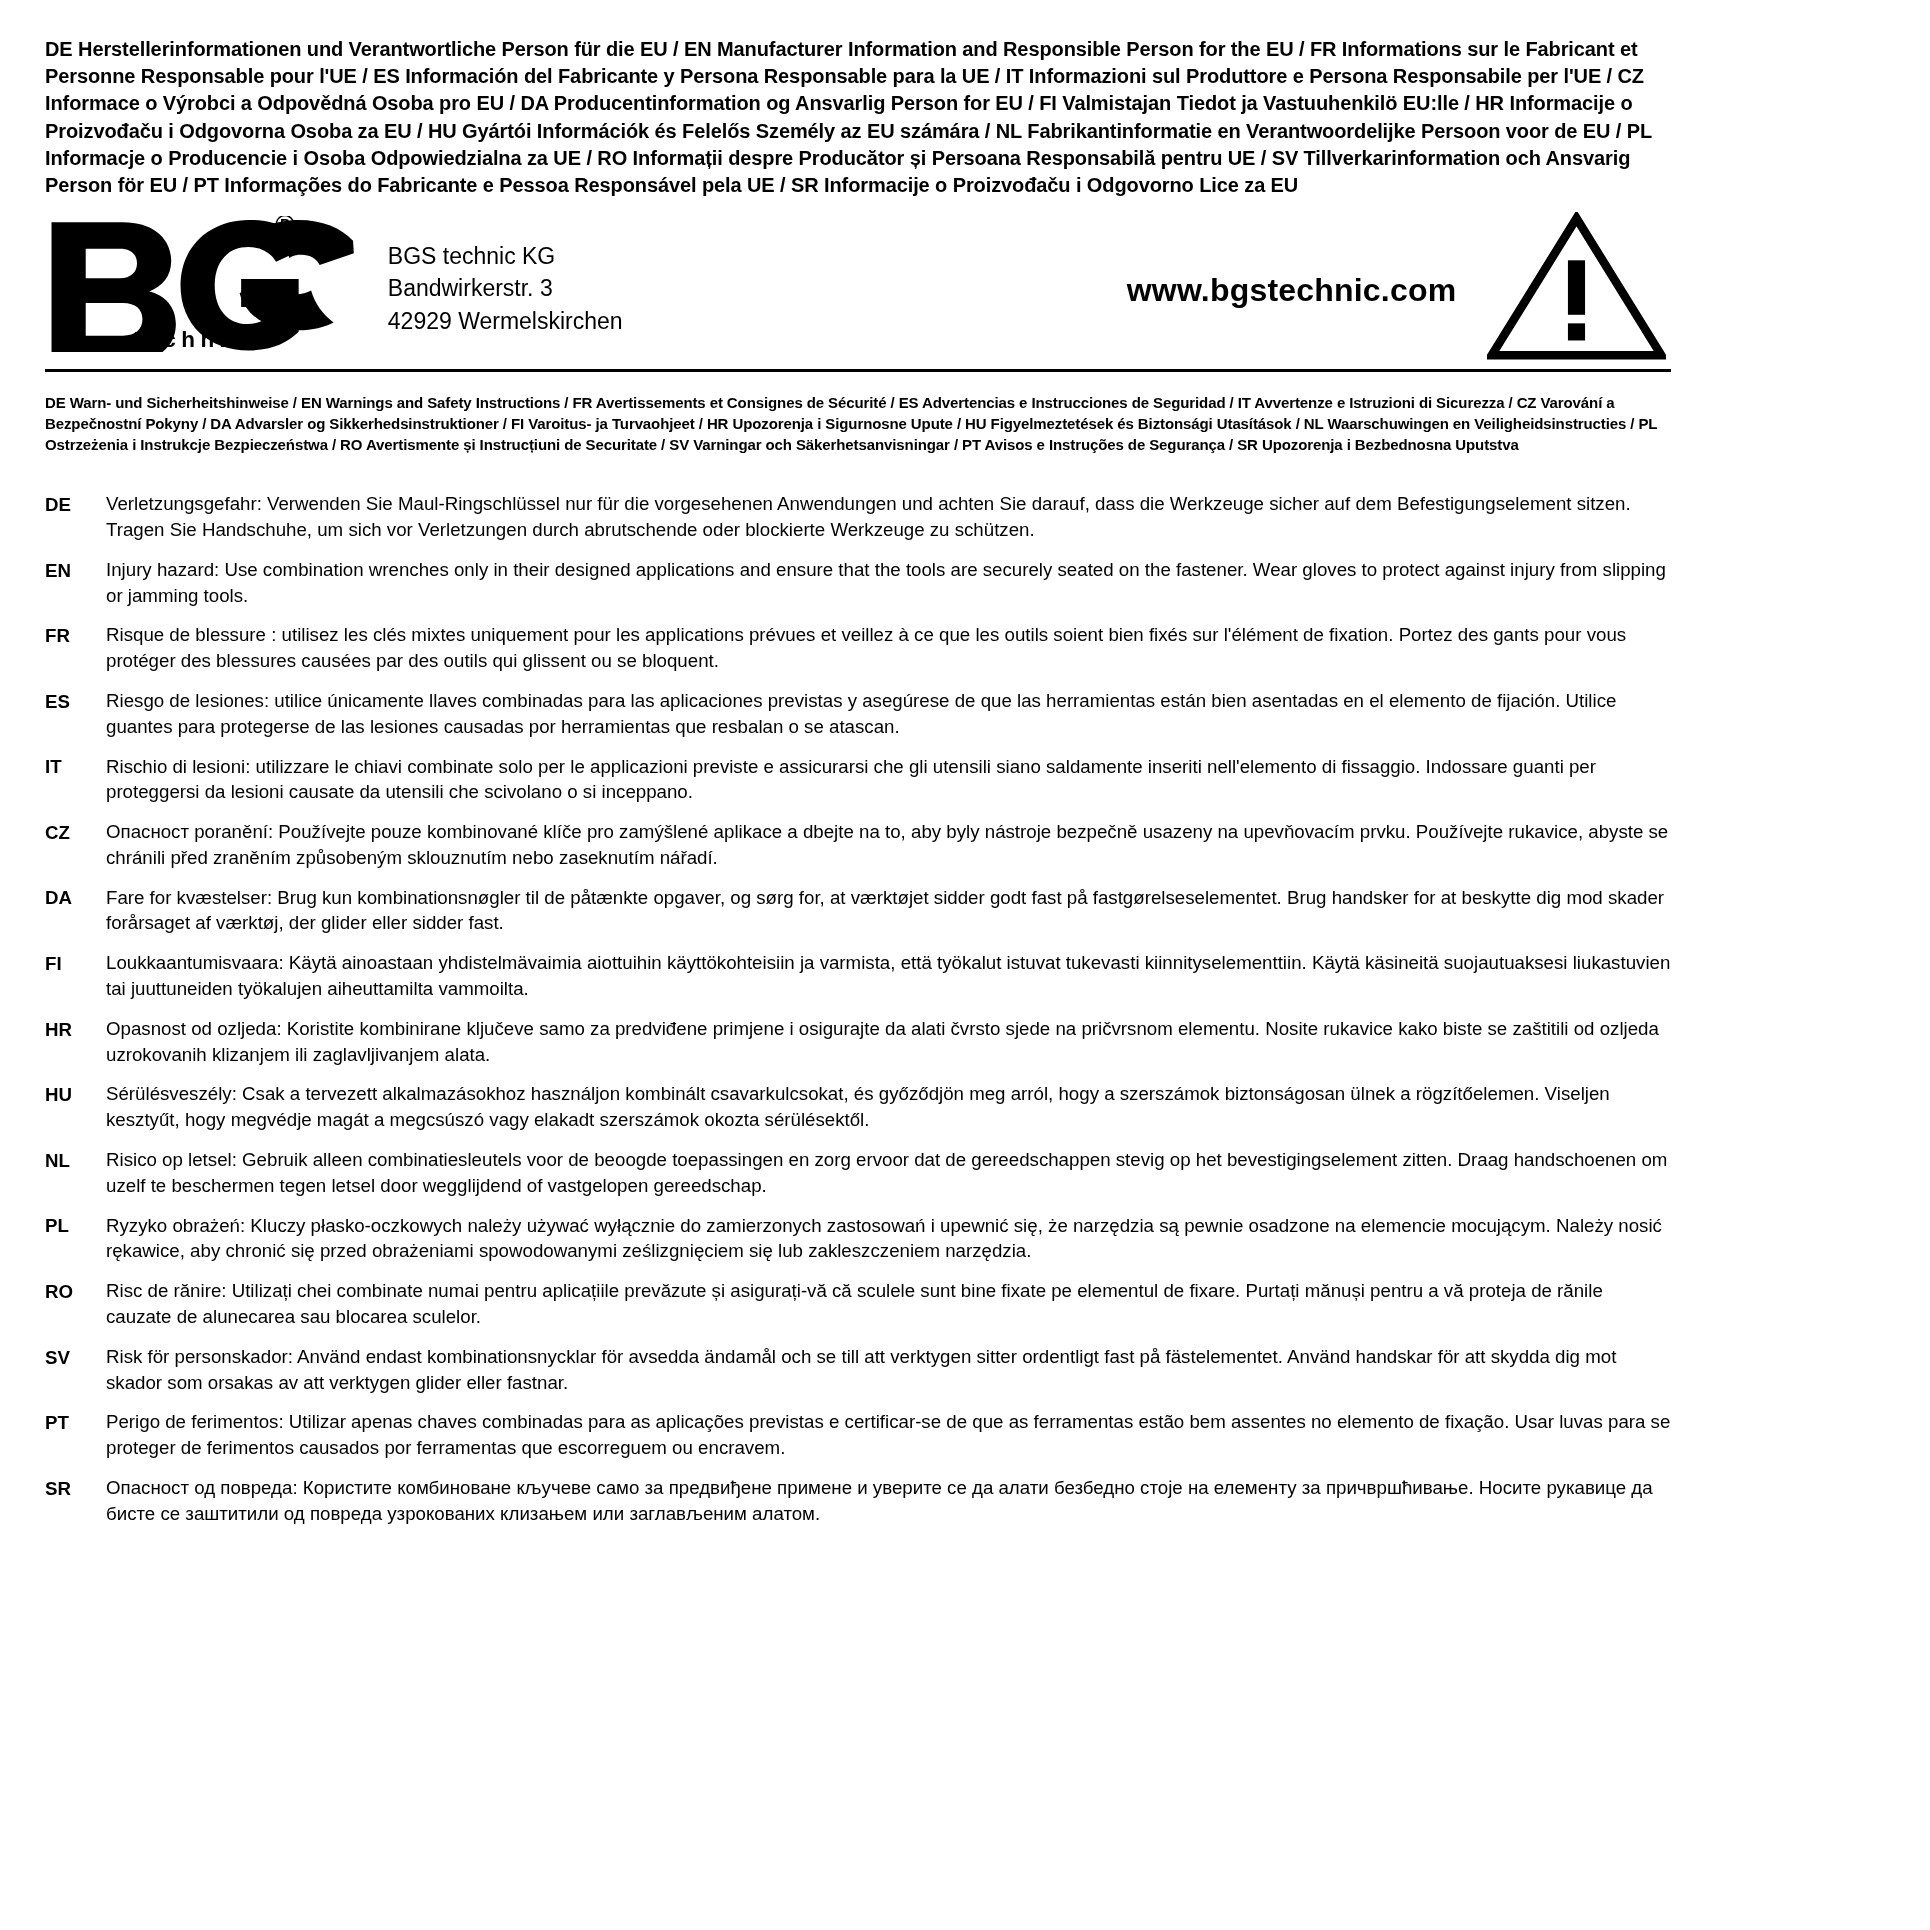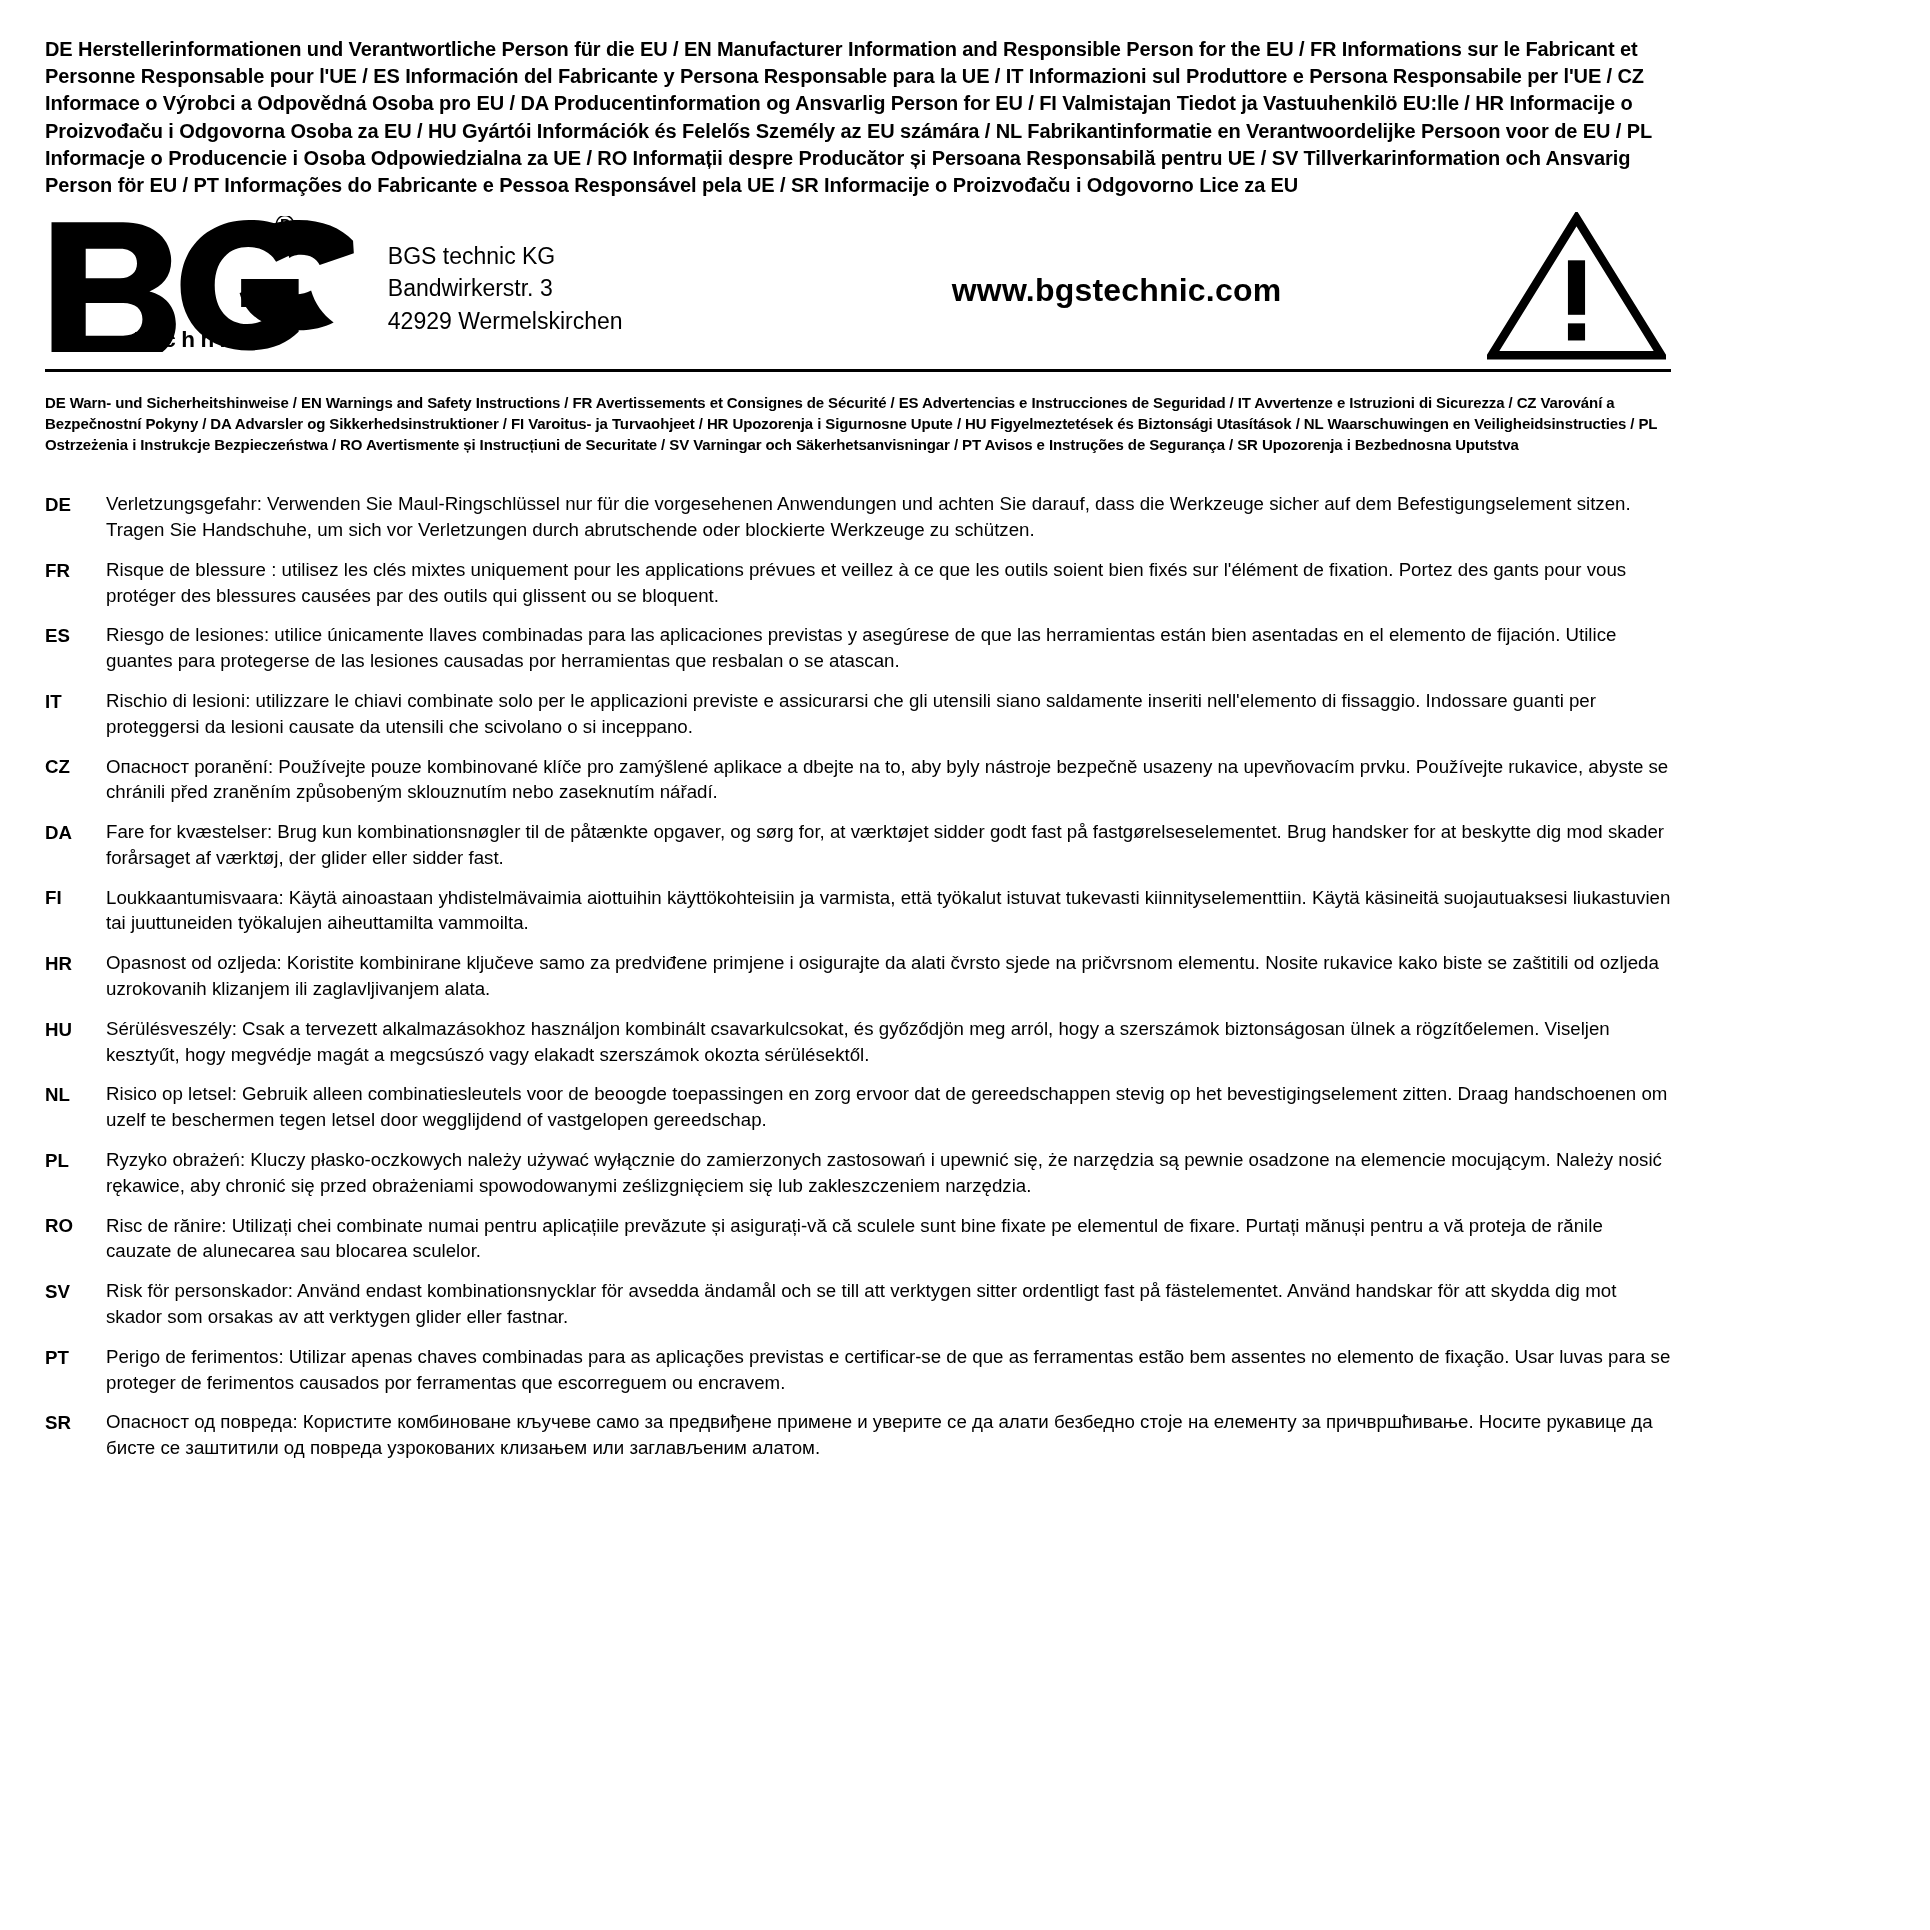--- a/index.html
+++ b/index.html
@@ -57,21 +57,21 @@
     padding-top: 4.7px;
   }
   .contact-block {
     flex: 0 0 358px;
     font-size: 23px;
     line-height: 1.42;
     padding-top: 4.7px;
   }
   .web-block {
     flex: 1 1 auto;
-    text-align: center;
+    text-align: right;
     font-size: 32px;
     font-weight: bold;
     padding-top: 7.8px;
     letter-spacing: 0.2px;
   }
   .warn-wrap {
     flex: 0 0 210px;
     display: flex;
     justify-content: flex-end;
     align-items: center;
@@ -156,20 +156,24 @@
 
   <div class="safety-head">DE Warn- und Sicherheitshinweise  /  EN Warnings and Safety Instructions  /  FR Avertissements et Consignes de Sécurité  /  ES Advertencias e Instrucciones de Seguridad  /  IT Avvertenze e Istruzioni di Sicurezza  /  CZ Varování a Bezpečnostní Pokyny  /  DA Advarsler og Sikkerhedsinstruktioner  /  FI Varoitus- ja Turvaohjeet  /  HR Upozorenja i Sigurnosne Upute  /  HU Figyelmeztetések és Biztonsági Utasítások  /  NL Waarschuwingen en Veiligheidsinstructies  /  PL Ostrzeżenia i Instrukcje Bezpieczeństwa  /  RO Avertismente și Instrucțiuni de Securitate  /  SV Varningar och Säkerhetsanvisningar  /  PT Avisos e Instruções de Segurança  /  SR Upozorenja i Bezbednosna Uputstva</div>
 
   <div class="lang-list">
 
     <div class="lang-row">
       <div class="lang-code">DE</div>
       <div class="lang-text">Verletzungsgefahr: Verwenden Sie Maul-Ringschlüssel nur für die vorgesehenen Anwendungen und achten Sie darauf, dass die Werkzeuge sicher auf dem Befestigungselement sitzen. Tragen Sie Handschuhe, um sich vor Verletzungen durch abrutschende oder blockierte Werkzeuge zu schützen.</div>
     </div>
     <div class="lang-row">
+      <div class="lang-code">EN</div>
+      <div class="lang-text">Injury hazard: Use combination wrenches only in their designed applications and ensure that the tools are securely seated on the fastener. Wear gloves to protect against injury from slipping or jamming tools.</div>
+    </div>
+    <div class="lang-row">
       <div class="lang-code">FR</div>
       <div class="lang-text">Risque de blessure : utilisez les clés mixtes uniquement pour les applications prévues et veillez à ce que les outils soient bien fixés sur l'élément de fixation. Portez des gants pour vous protéger des blessures causées par des outils qui glissent ou se bloquent.</div>
     </div>
     <div class="lang-row">
       <div class="lang-code">ES</div>
       <div class="lang-text">Riesgo de lesiones: utilice únicamente llaves combinadas para las aplicaciones previstas y asegúrese de que las herramientas están bien asentadas en el elemento de fijación. Utilice guantes para protegerse de las lesiones causadas por herramientas que resbalan o se atascan.</div>
     </div>
     <div class="lang-row">
       <div class="lang-code">IT</div>
       <div class="lang-text">Rischio di lesioni: utilizzare le chiavi combinate solo per le applicazioni previste e assicurarsi che gli utensili siano saldamente inseriti nell'elemento di fissaggio. Indossare guanti per proteggersi da lesioni causate da utensili che scivolano o si inceppano.</div>

